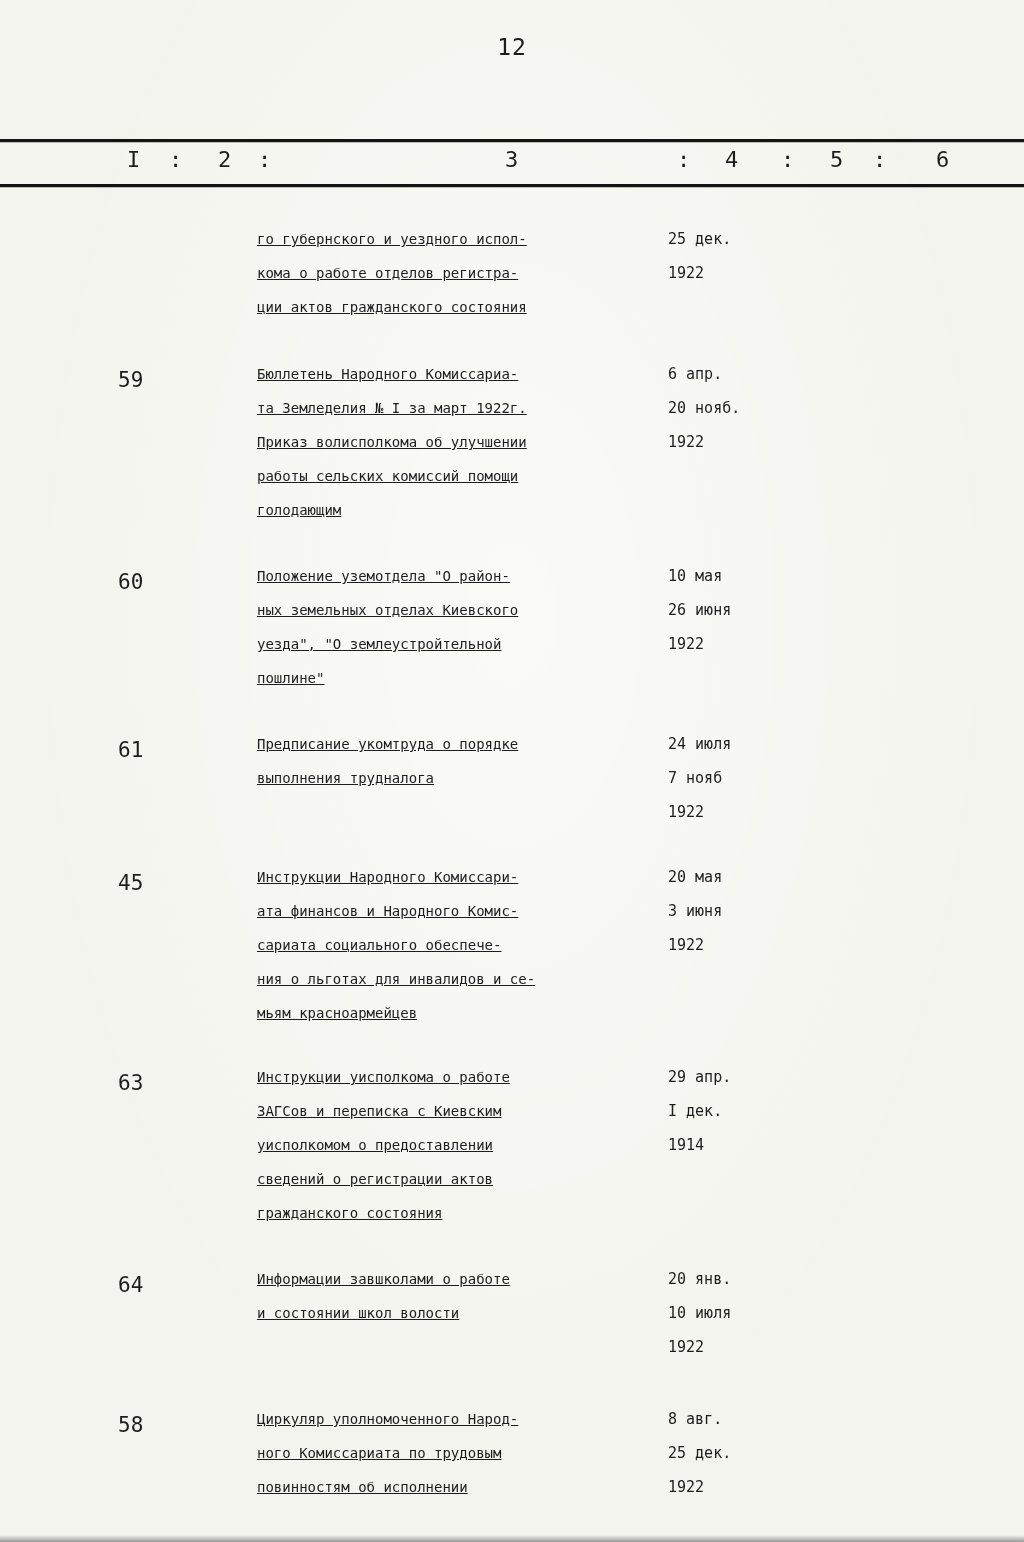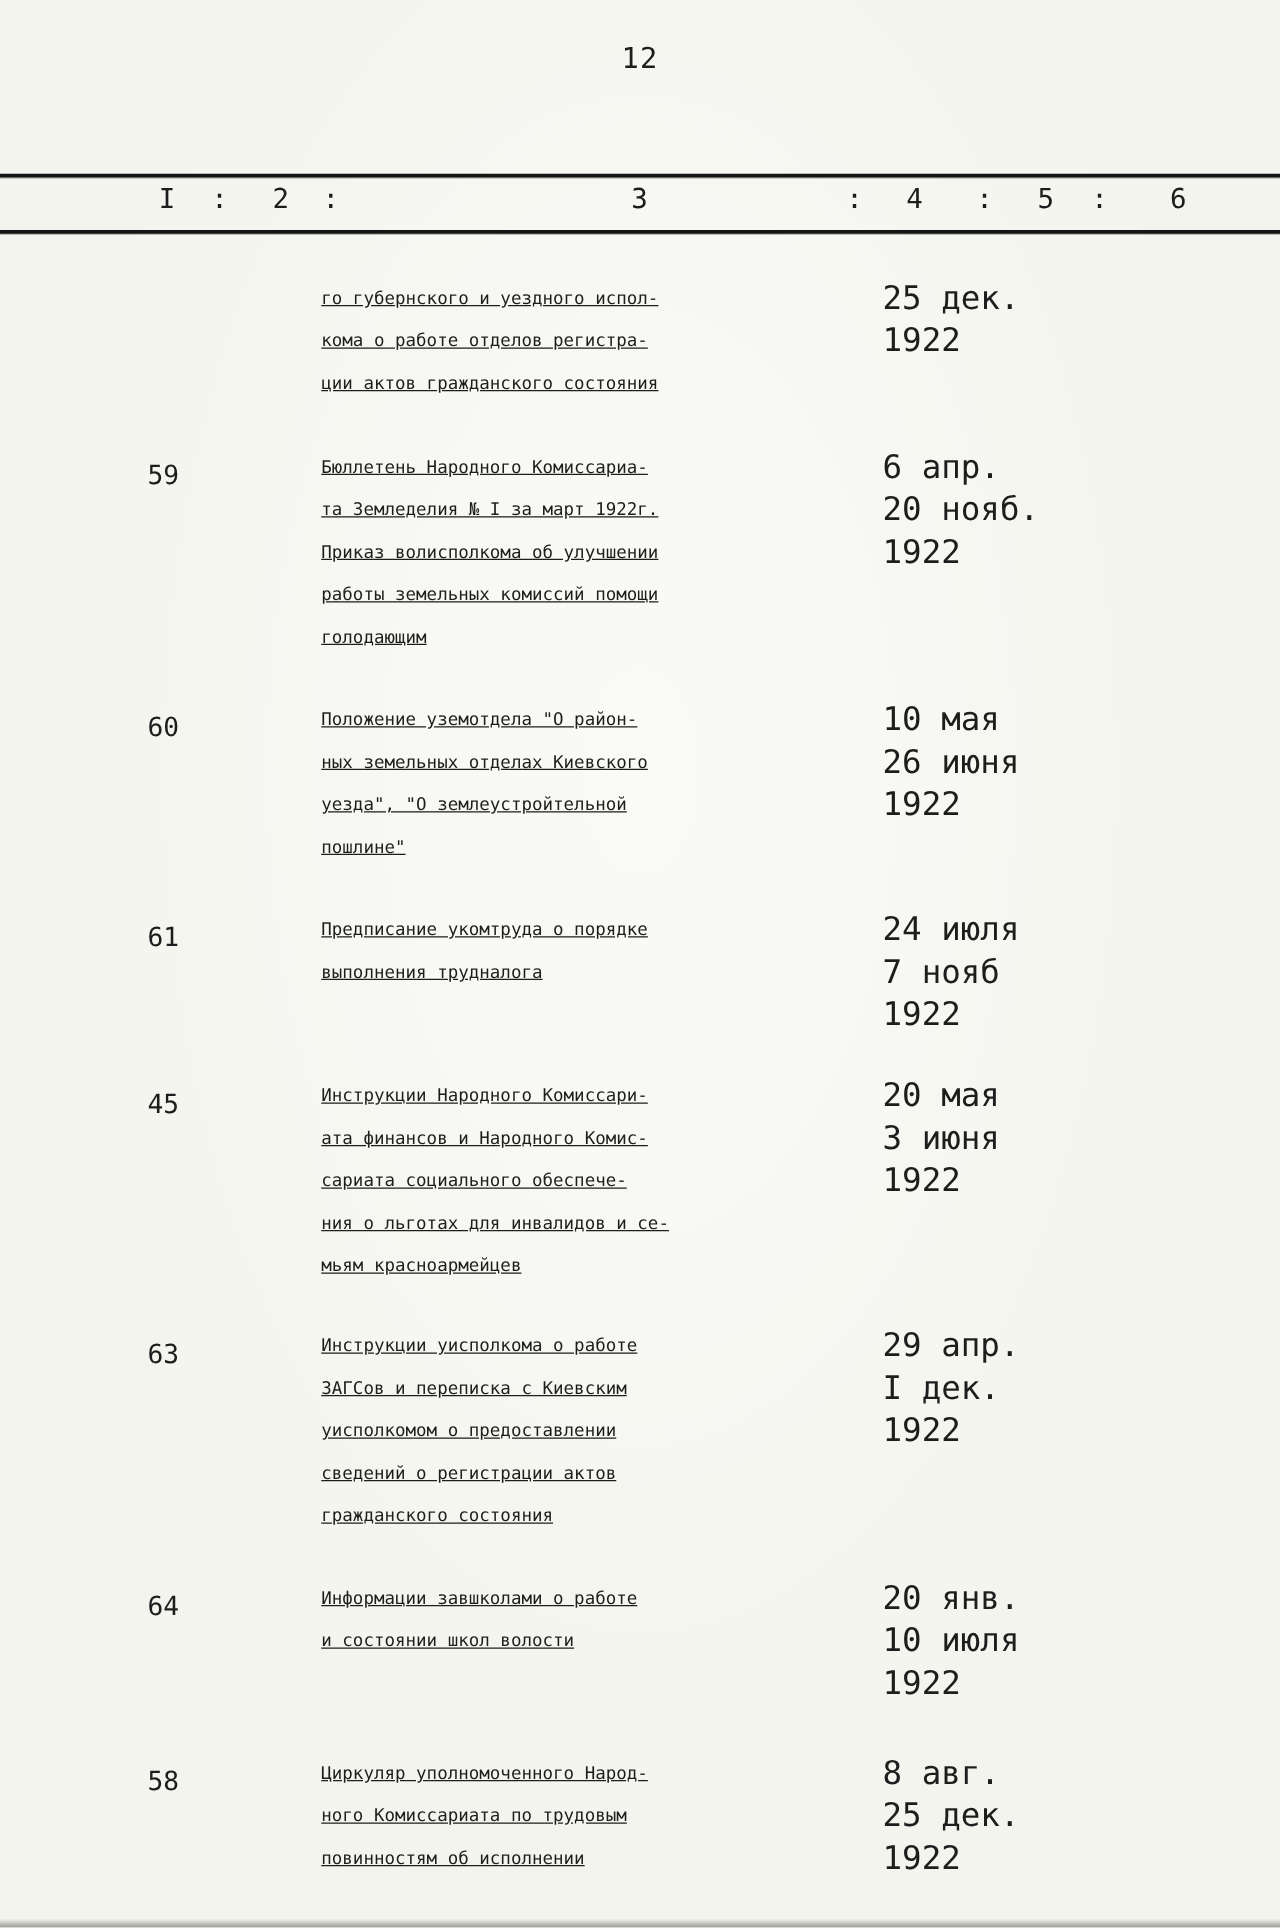--- a/index.html
+++ b/index.html
@@ -57,24 +57,24 @@
     left: 257px;
     top: 0;
     width: 455px;
     font-size: 14px;
     line-height: 34px;
     white-space: pre-line;
     text-decoration: underline;
   }
   .entry-dates {
     position: absolute;
-    left: 706px;
+    left: 668px;
     top: 0;
     width: 160px;
-    font-size: 26px;
+    font-size: 15px;
     line-height: 34px;
     white-space: pre-line;
   }
   .scan-edge {
     position: absolute;
     left: 0;
     bottom: 0;
     width: 100%;
     height: 7px;
     background: linear-gradient(to bottom, rgba(120,120,118,0), #9a9a96);
@@ -112,21 +112,21 @@
 ции актов гражданского состояния</div>
     <div class="entry-dates">25 дек.
 1922</div>
   </div>
 
   <div class="entry" style="top:357px">
     <div class="entry-no">59</div>
     <div class="entry-text">Бюллетень Народного Комиссариа-
 та Земледелия № I за март 1922г.
 Приказ волисполкома об улучшении
-работы земельных комиссий помощи
+работы сельских комиссий помощи
 голодающим</div>
     <div class="entry-dates">6 апр.
 20 нояб.
 1922</div>
   </div>
 
   <div class="entry" style="top:559px">
     <div class="entry-no">60</div>
     <div class="entry-text">Положение уземотдела "О район-
 ных земельных отделах Киевского
@@ -160,21 +160,21 @@
 
   <div class="entry" style="top:1060px">
     <div class="entry-no">63</div>
     <div class="entry-text">Инструкции уисполкома о работе
 ЗАГСов и переписка с Киевским
 уисполкомом о предоставлении
 сведений о регистрации актов
 гражданского состояния</div>
     <div class="entry-dates">29 апр.
 I дек.
-1922</div>
+1914</div>
   </div>
 
   <div class="entry" style="top:1262px">
     <div class="entry-no">64</div>
     <div class="entry-text">Информации завшколами о работе
 и состоянии школ волости</div>
     <div class="entry-dates">20 янв.
 10 июля
 1922</div>
   </div>

